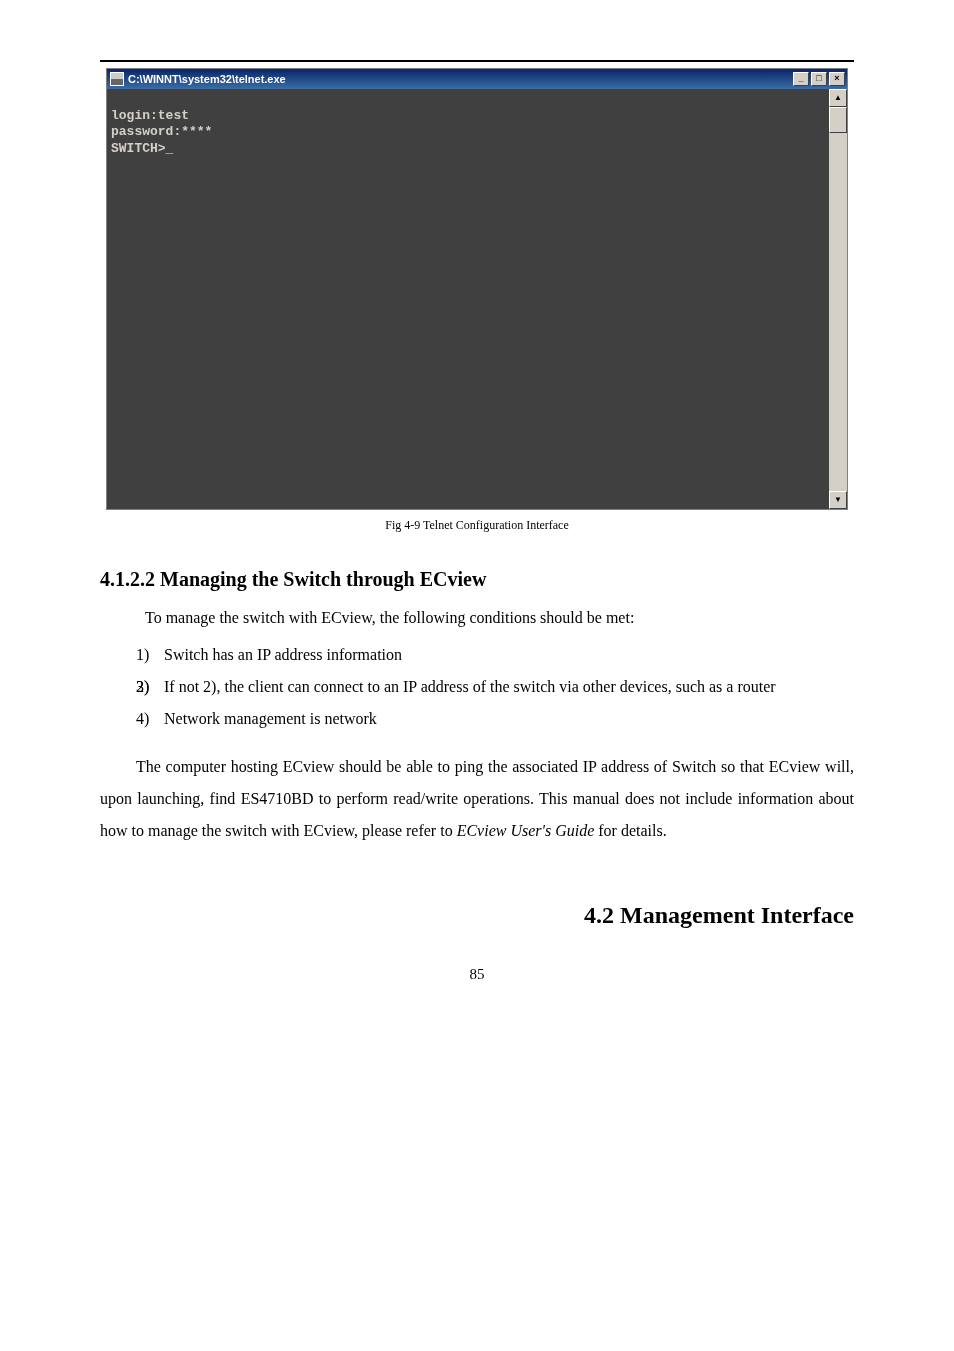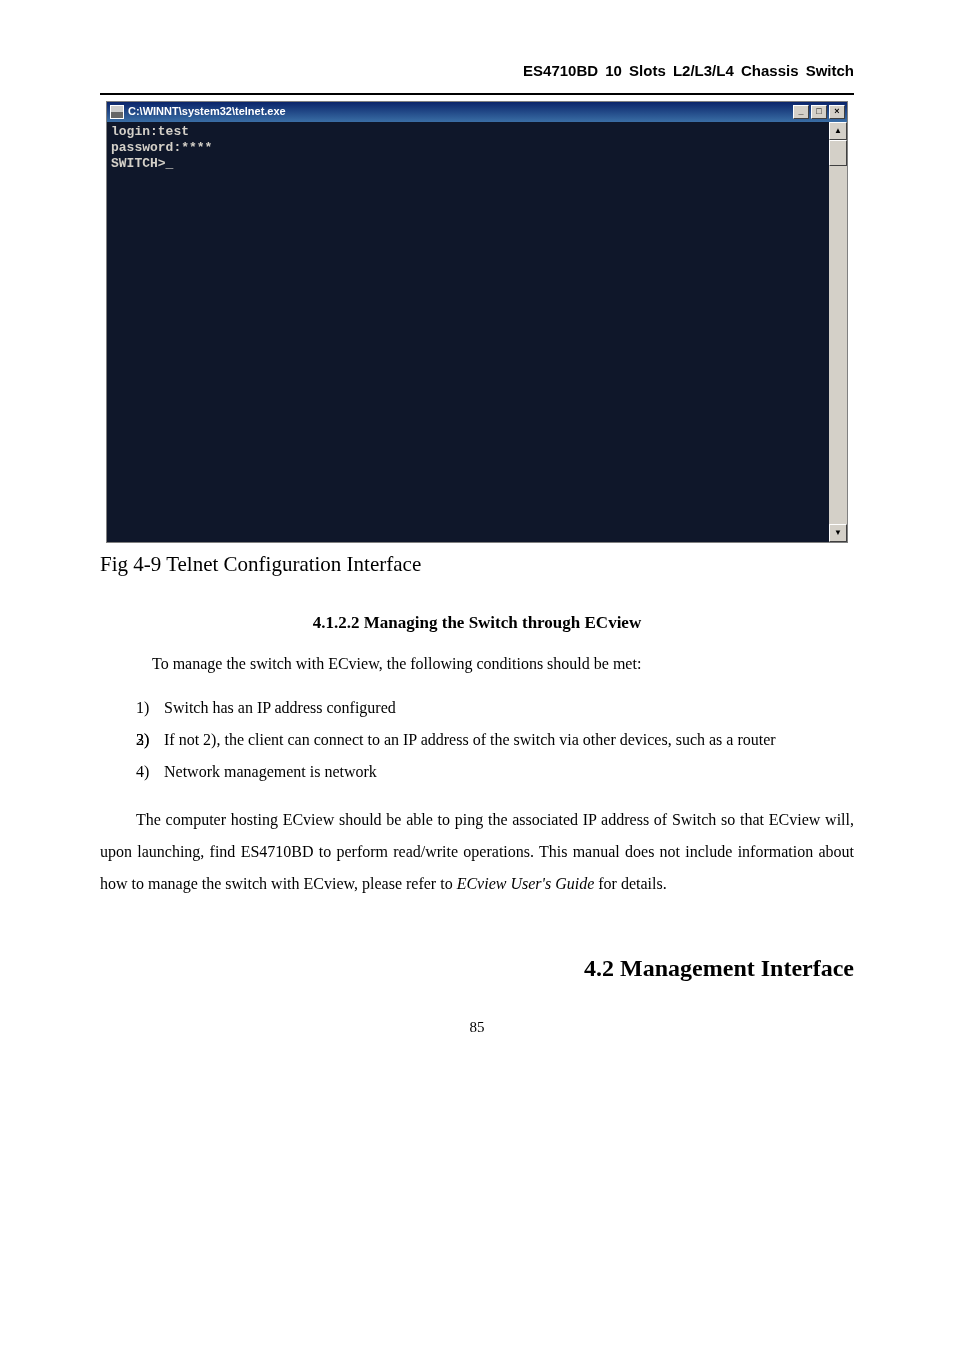--- a/index.html
+++ b/index.html
@@ -73,26 +73,26 @@
     color: #000;
     margin-left: 2px;
     box-sizing: border-box;
   }
   .terminal-body-wrap {
     display: flex;
     height: 420px;
   }
   .terminal-body {
     flex: 1;
-    background: #0f172a;
+    background: #404040;
     color: #D4D0C8;
     font-family: "Courier New", monospace;
     font-size: 13px;
     font-weight: bold;
-    padding: 2px 4px;
+    padding: 19px 4px;
     line-height: 1.25;
     white-space: pre;
   }
   .scroll-col {
     width: 18px;
     background: #D4D0C8;
     display: flex;
     flex-direction: column;
   }
   .scroll-btn {
@@ -107,39 +107,39 @@
     color: #000;
   }
   .scroll-thumb {
     height: 24px;
     border: 1px solid;
     border-color: #fff #404040 #404040 #fff;
     background: #D4D0C8;
   }
   .scroll-track { flex: 1; }
   .caption {
-    font-size: 21px;
+    text-align: center;
+    font-size: 12px;
     margin: 6px 0 30px 0;
   }
   .h3 {
     font-weight: bold;
-    font-size: 17px;
+    font-size: 20px;
     margin: 20px 0 12px 0;
-    text-align: center;
   }
   .h2 {
     font-weight: bold;
     font-size: 24px;
     margin: 50px 0 30px 0;
     text-align: right;
   }
   .body-text {
     font-size: 16px;
     text-align: justify;
-    margin: 16px;
+    margin: 9px;
   }
   .indent-first { text-indent: 36px; }
   ol.num-list {
     list-style: none;
     padding-left: 36px;
     margin: 8px 0 12px 0;
   }
   ol.num-list li {
     position: relative;
     padding-left: 28px;
@@ -160,21 +160,20 @@
   em.book { font-style: italic; }
   .page-num {
     text-align: center;
     font-size: 15px;
   }
 </style>
 </head>
 <body>
 
 <div class="page">
-  <div class="header">ES4710BD 10 Slots L2/L3/L4 Chassis Switch</div>
   <hr class="rule">
 
   <div class="terminal-window">
     <div class="titlebar">
       <span class="tb-icon"></span>
       <span>C:\WINNT\system32\telnet.exe</span>
       <span class="tb-spacer"></span>
       <span class="tb-btn">_</span>
       <span class="tb-btn">□</span>
       <span class="tb-btn">×</span>
@@ -193,21 +192,21 @@
   </div>
 
   <div class="caption">Fig 4-9    Telnet Configuration Interface</div>
 
   <div class="h3">4.1.2.2    Managing the Switch through ECview</div>
   <p class="body-text indent-first">To manage the switch with ECview, the following conditions should be met:</p>
 
   <ol class="num-list">
     <li>
       <span class="li-num">1)</span>
-      <span>Switch has an IP address configured</span>
+      <span>Switch has an IP address information</span>
     </li>
     <li>
       <span class="li-num">2)</span>
     </li>
     <li>
       <span class="li-num">3)</span>
       <span>If not 2), the client can connect to an IP address of the switch via other devices, such as a router</span>
     </li>
     <li>
       <span class="li-num">4)</span>

